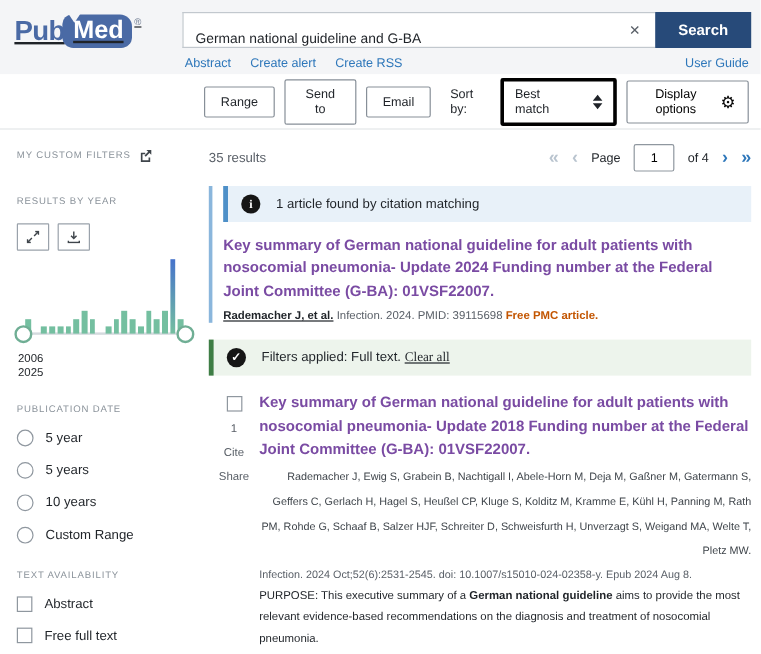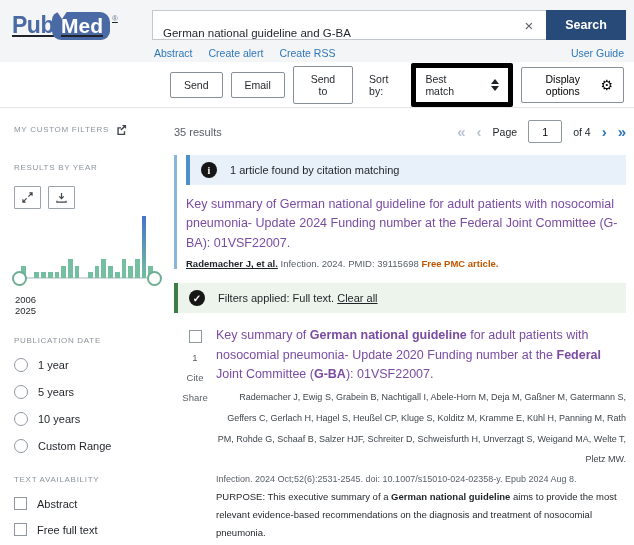--- a/index.html
+++ b/index.html
@@ -26,21 +26,21 @@
   .links-row a { color:#2e77ba; text-decoration:none; cursor:pointer; }
   .links-row .spacer { flex:1; }
 
   
   .toolbar { height:46px; background:#fff; border-bottom:1px solid #e3e6e8; display:flex; align-items:center;
     padding-left:170px; padding-right:10px; gap:8px; }
   .tb-btn { border:1px solid #878f98; background:#fff; font-size:10.5px; padding:6px 13px; border-radius:2px;
     color:#1f2328; cursor:pointer; }
   .flex-spacer { flex:1; }
   .sort-label { font-size:10.5px; color:#1f2328; margin-right:2px; }
-  .sort-select { border:5px solid #000000; border-radius:2px; padding:5px 9px; display:flex; align-items:center;
+  .sort-select { border:3px solid #000000; border-radius:2px; padding:5px 9px; display:flex; align-items:center;
     gap:22px; font-size:10.5px; cursor:pointer; background:#fff; }
   .updown { display:inline-flex; flex-direction:column; gap:2px; }
   .updown i { width:0; height:0; border-left:4px solid transparent; border-right:4px solid transparent; display:block; }
   .updown .up { border-bottom:5px solid #1f2328; }
   .updown .down { border-top:5px solid #1f2328; }
   .display-btn { border:1px solid #878f98; border-radius:2px; padding:5px 10px; display:flex; align-items:center;
     gap:7px; font-size:10.5px; background:#fff; cursor:pointer; }
   .gear { font-size:14px; line-height:1; }
 
   
@@ -79,26 +79,26 @@
   .chev.active { color:#2e77ba; }
   .page-input { width:34px; height:23px; border:1px solid #8f979f; text-align:center; font-size:10.5px; border-radius:2px; }
 
   .citation-section { border-left:3px solid #8ab6dc; padding-left:9px; margin-left:2px; margin-bottom:14px; }
   .banner { display:flex; align-items:center; gap:13px; padding:7px 11px; font-size:11px; color:#1f2328; }
   .banner-blue { background:#e8f1f9; border-left:4px solid #4e90c8; }
   .banner-green { background:#edf4ec; border-left:4px solid #3e7d45; margin-left:2px; margin-bottom:13px; }
   .circle-icon { width:16px; height:16px; border-radius:50%; background:#161616; color:#fff; font-size:10px;
     font-weight:bold; display:flex; align-items:center; justify-content:center; flex-shrink:0;
     font-family:"Liberation Serif", serif; }
-  .title-link { display:block; color:#7a4ba3; font-size:12.5px; line-height:1.55; text-decoration:none; cursor:pointer; }
+  .title-link { display:block; color:#7a4ba3; font-size:12.5px; line-height:1.55; text-decoration:none; cursor:pointer;font-weight:bold; }
   .cm-title { margin:10px 0 5px 0; max-width:455px; }
   .cm-cite { font-size:9.5px; color:#5a6068; }
   .cm-cite b.dark { color:#1f2328;text-decoration:underline; }
   .orange { color:#c35500; font-weight:bold; }
-  .clear-all { color:#1f2328; text-decoration:underline; cursor:pointer; }
+  .clear-all { color:#1f2328; text-decoration:underline; cursor:pointer;font-family:Liberation Serif, serif; }
 
   .result-item { display:flex; margin-left:2px; }
   .gutter { width:42px; display:flex; flex-direction:column; align-items:center; gap:9px; font-size:9.5px;
     color:#5a6068; padding-top:4px; flex-shrink:0; }
   .g-link { color:#5a6068; cursor:pointer; }
   .item-body { flex:1; }
   .item-title { max-width:460px; }
   .authors { font-size:9px; color:#3f454b; line-height:2.3; margin-top:3px;text-align:right; }
   .journal { font-size:9px; color:#5a6068; line-height:2; }
   .pmid-line { font-size:9px; color:#5a6068; line-height:2; display:flex; gap:16px; }
@@ -127,23 +127,23 @@
         <a>Abstract</a>
         <a>Create alert</a>
         <a>Create RSS</a>
         <span class="spacer"></span>
         <a>User Guide</a>
       </div>
     </div>
   </div>
 
   <div class="toolbar">
-    <button class="tb-btn">Send</button>
+    <button class="tb-btn">Range</button>
+    <button class="tb-btn">Send to</button>
     <button class="tb-btn">Email</button>
-    <button class="tb-btn">Send to</button>
     <span class="flex-spacer"></span>
     <span class="sort-label">Sort by:</span>
     <div class="sort-select">
       <span>Best match</span>
       <span class="updown">
           <i class="up"></i>
           <i class="down"></i>
         </span>
     </div>
     <button class="display-btn">
@@ -211,21 +211,21 @@
         <span>2006</span>
         <span>2025</span>
       </div>
 
       <div class="side-heading mt20">
         <span>PUBLICATION DATE</span>
       </div>
       <div id="pub-date-list">
           <div class="option-row">
             <span class="radio"></span>
-            <span>1 year</span>
+            <span>5 year</span>
           </div>
           <div class="option-row">
             <span class="radio"></span>
             <span>5 years</span>
           </div>
           <div class="option-row">
             <span class="radio"></span>
             <span>10 years</span>
           </div>
           <div class="option-row">
@@ -289,21 +289,21 @@
       </div>
 
       <div class="result-item">
         <div class="gutter">
           <span class="checkbox"></span>
           <span>1</span>
           <a class="g-link">Cite</a>
           <a class="g-link">Share</a>
         </div>
         <div class="item-body">
-          <a class="title-link item-title"><span>Key summary of </span><b>German national guideline</b><span> for adult patients with nosocomial pneumonia- Update 2020 Funding number at the </span><b>Federal</b><span> Joint Committee (</span><b>G-BA</b><span>): 01VSF22007.</span></a>
+          <a class="title-link item-title"><span>Key summary of </span><b>German national guideline</b><span> for adult patients with nosocomial pneumonia- Update 2018 Funding number at the </span><b>Federal</b><span> Joint Committee (</span><b>G-BA</b><span>): 01VSF22007.</span></a>
           <div class="authors">Rademacher J, Ewig S, Grabein B, Nachtigall I, Abele-Horn M, Deja M, Gaßner M, Gatermann S, Geffers C, Gerlach H, Hagel S, Heußel CP, Kluge S, Kolditz M, Kramme E, Kühl H, Panning M, Rath PM, Rohde G, Schaaf B, Salzer HJF, Schreiter D, Schweisfurth H, Unverzagt S, Weigand MA, Welte T, Pletz MW.</div>
           <div class="journal">Infection. 2024 Oct;52(6):2531-2545. doi: 10.1007/s15010-024-02358-y. Epub 2024 Aug 8.</div>
           <div class="abstract"><span>PURPOSE: This executive summary of a </span><b>German national guideline</b><span> aims to provide the most relevant evidence-based recommendations on the diagnosis and treatment of nosocomial pneumonia.</span></div>
 
         </div>
       </div>
     </div>
   </div>
 </div>
 

